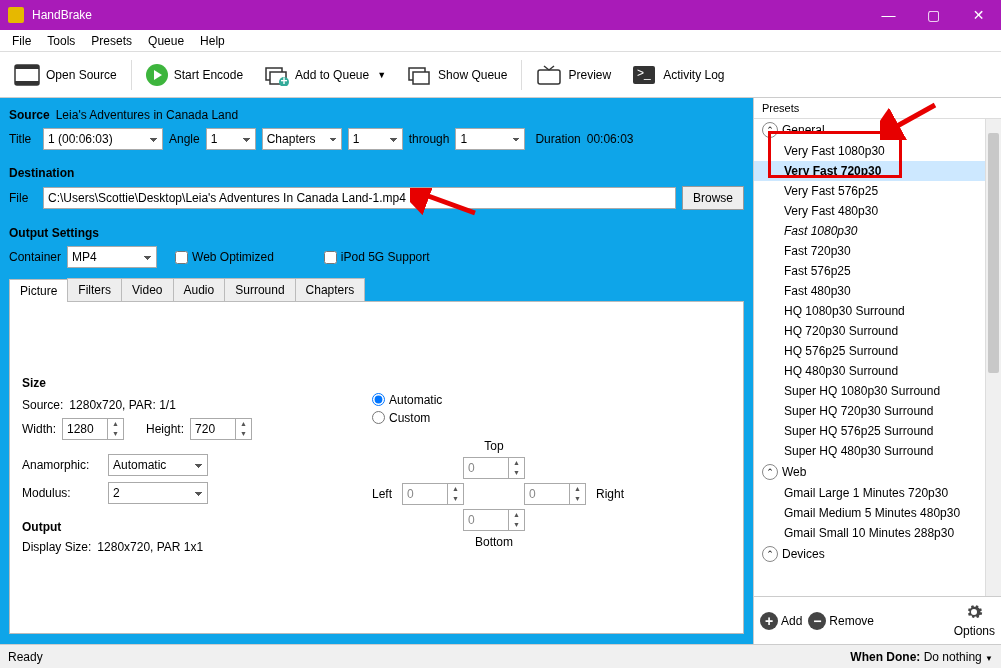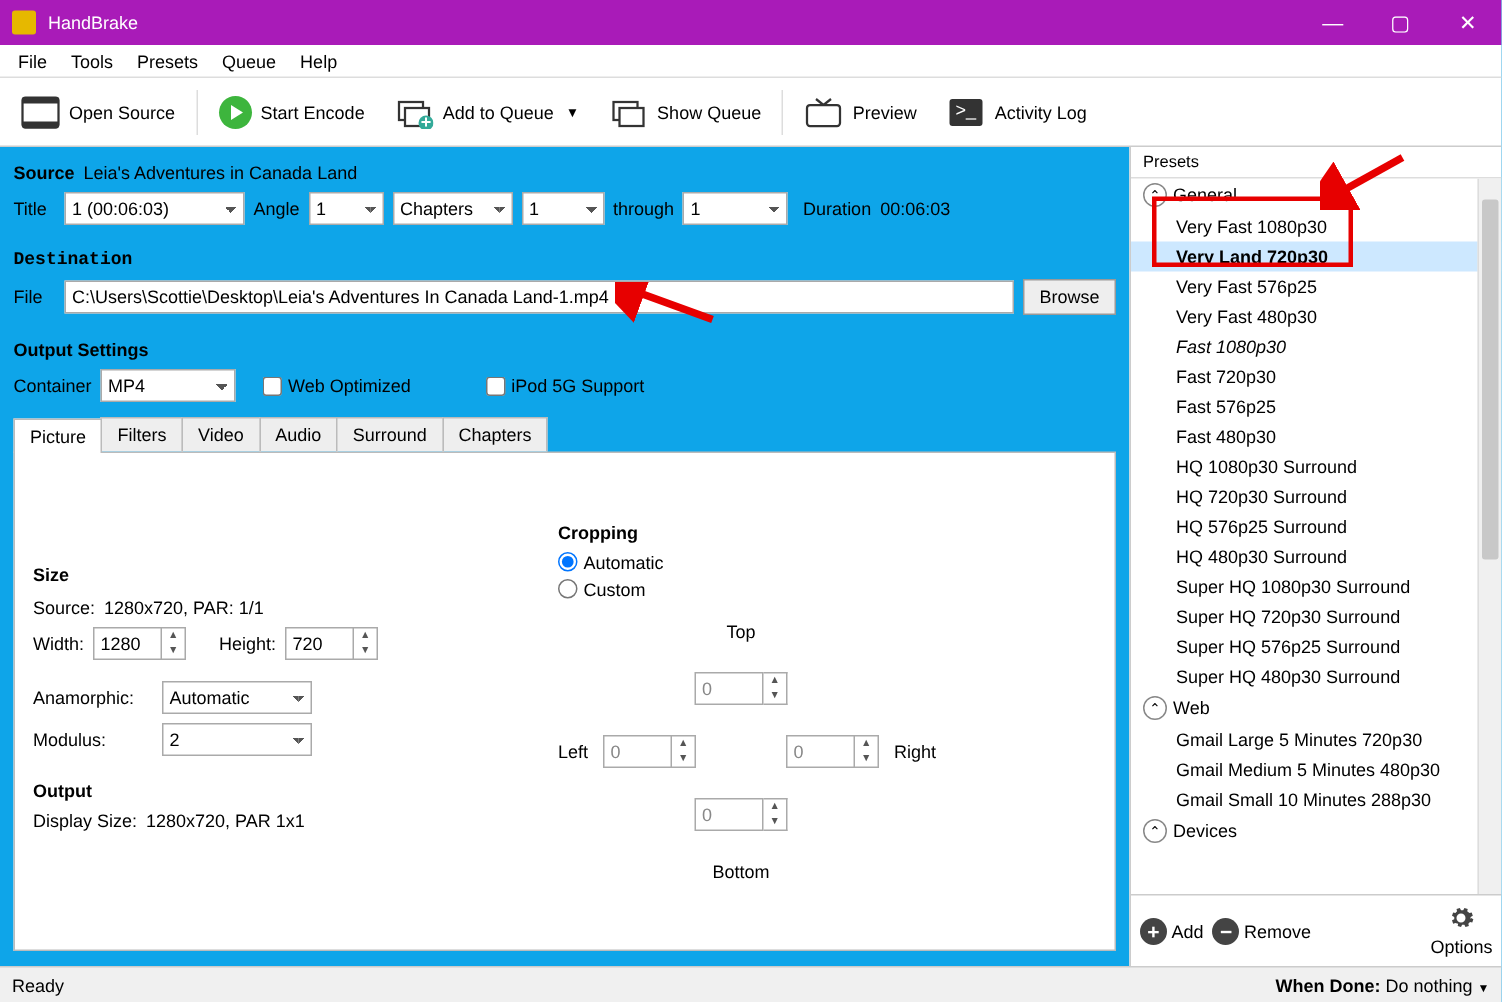--- a/index.html
+++ b/index.html
@@ -168,21 +168,21 @@
       <span>Angle</span>
       <select style="width:50px;"><option>1</option></select>
       <select style="width:80px;"><option>Chapters</option></select>
       <select style="width:55px;"><option>1</option></select>
       <span>through</span>
       <select style="width:70px;"><option>1</option></select>
       <span style="margin-left:4px;">Duration</span>
       <span>00:06:03</span>
     </div>
 
-    <div class="section-title" style="margin-top:10px;font-family:Liberation Mono, monospace;">Destination</div>
+    <div class="section-title" style="margin-top:10px;">Destination</div>
     <div class="row">
       <span class="lbl">File</span>
       <input type="text" class="file-input" value="C:\Users\Scottie\Desktop\Leia's Adventures In Canada Land-1.mp4" style="">
       <button class="btn">Browse</button>
     </div>
 
     <div class="section-title" style="margin-top:10px;">Output Settings</div>
     <div class="row">
       <span>Container</span>
       <select style="width:90px;"><option>MP4</option></select>
@@ -238,34 +238,33 @@
           <select style="width:100px;"><option>2</option></select>
         </div>
         <div class="bold" style="margin-top:16px;">Output</div>
         <div class="row" style="margin-top:6px;">
           <span>Display Size:</span>
           <span>1280x720,  PAR 1x1</span>
         </div>
       </div>
 
       <div>
-        <div class="bold">Cropping</div>
         <div style="margin-top:6px;">
           <label class="radio">
               <input type="radio" name="crop" checked="" style="">
               <span>Automatic</span>
             </label><br>
           <label class="radio">
               <input type="radio" name="crop" style="">
               <span>Custom</span>
             </label>
         </div>
         <div style="margin-top:10px;display:flex;align-items:center;gap:10px;">
           <span>Left</span>
-          <div style="display:flex;flex-direction:column;align-items:center;gap:20px;">
+          <div style="display:flex;flex-direction:column;align-items:center;gap:4px;">
             <span>Top</span>
             <div class="spin">
                 <input type="text" style="color: rgb(136, 136, 136);" value="0">
                 <div class="arrows">
                   <span>▲</span>
                   <span>▼</span>
                 </div>
               </div>
             <div style="display:flex;gap:60px;">
               <div class="spin">
@@ -299,40 +298,40 @@
   </div>
 
   <div class="right">
     <div class="phead">Presets</div>
     <div class="plist">
       <div class="pgroup">
           <span class="caret">⌃</span>
           <span>General</span>
         </div>
       <div class="pitem">Very Fast 1080p30</div>
-      <div class="pitem selected">Very Land 720p30</div>
+      <div class="pitem selected">Very Fast 720p30</div>
       <div class="pitem">Very Fast 576p25</div>
       <div class="pitem">Very Fast 480p30</div>
       <div class="pitem italic">Fast 1080p30</div>
       <div class="pitem">Fast 720p30</div>
       <div class="pitem">Fast 576p25</div>
       <div class="pitem">Fast 480p30</div>
       <div class="pitem">HQ 1080p30 Surround</div>
       <div class="pitem">HQ 720p30 Surround</div>
       <div class="pitem">HQ 576p25 Surround</div>
       <div class="pitem">HQ 480p30 Surround</div>
       <div class="pitem">Super HQ 1080p30 Surround</div>
       <div class="pitem">Super HQ 720p30 Surround</div>
       <div class="pitem">Super HQ 576p25 Surround</div>
       <div class="pitem">Super HQ 480p30 Surround</div>
       <div class="pgroup">
           <span class="caret">⌃</span>
           <span>Web</span>
         </div>
-      <div class="pitem">Gmail Large 5 Minutes 720p30</div>
+      <div class="pitem">Gmail Large 1 Minutes 720p30</div>
       <div class="pitem">Gmail Medium 5 Minutes 480p30</div>
       <div class="pitem">Gmail Small 10 Minutes 288p30</div>
       <div class="pgroup">
           <span class="caret">⌃</span>
           <span>Devices</span>
         </div>
       <div class="scrollbar">
           <div class="thumb"></div>
         </div>
     </div>

